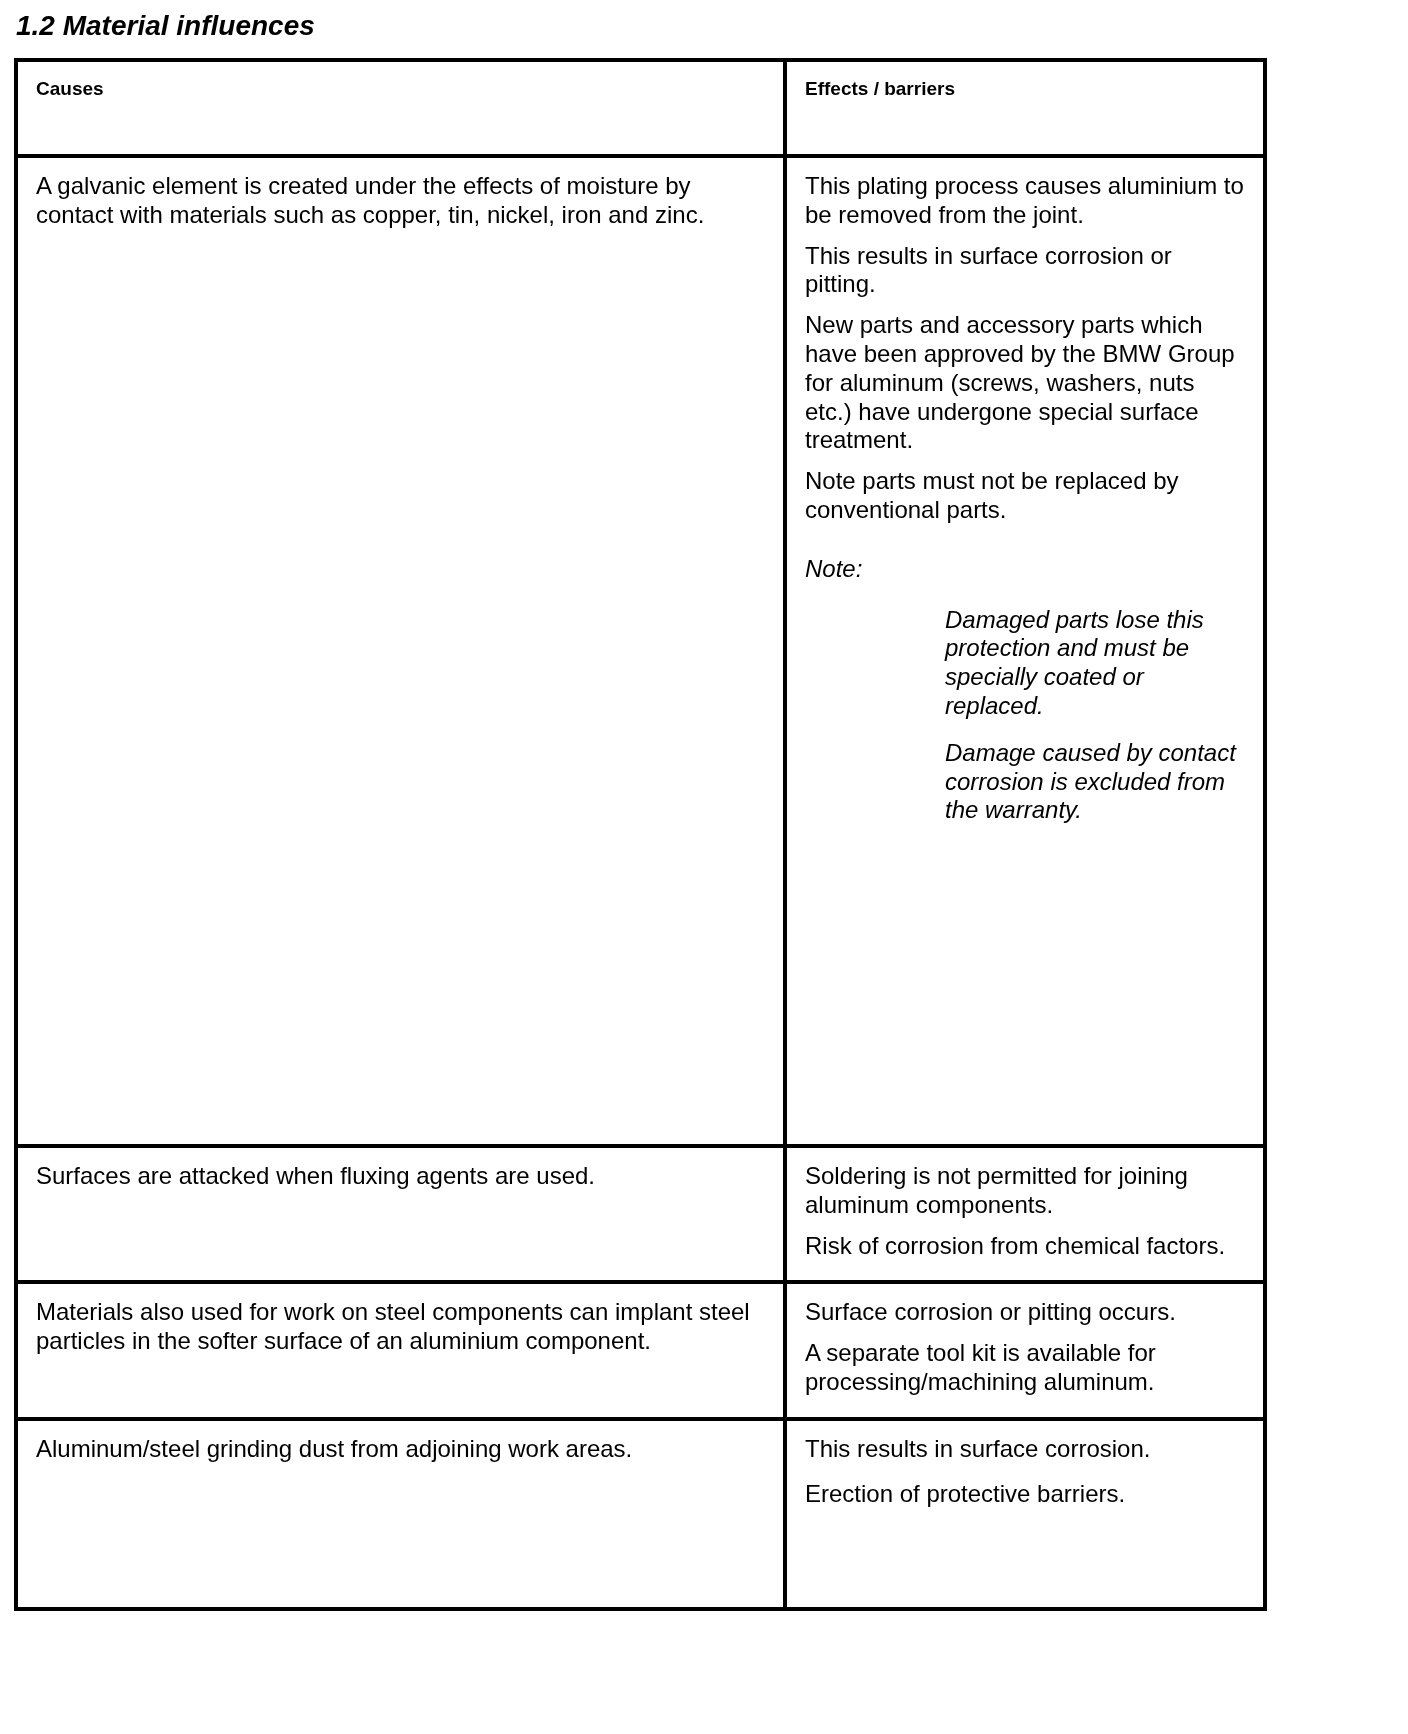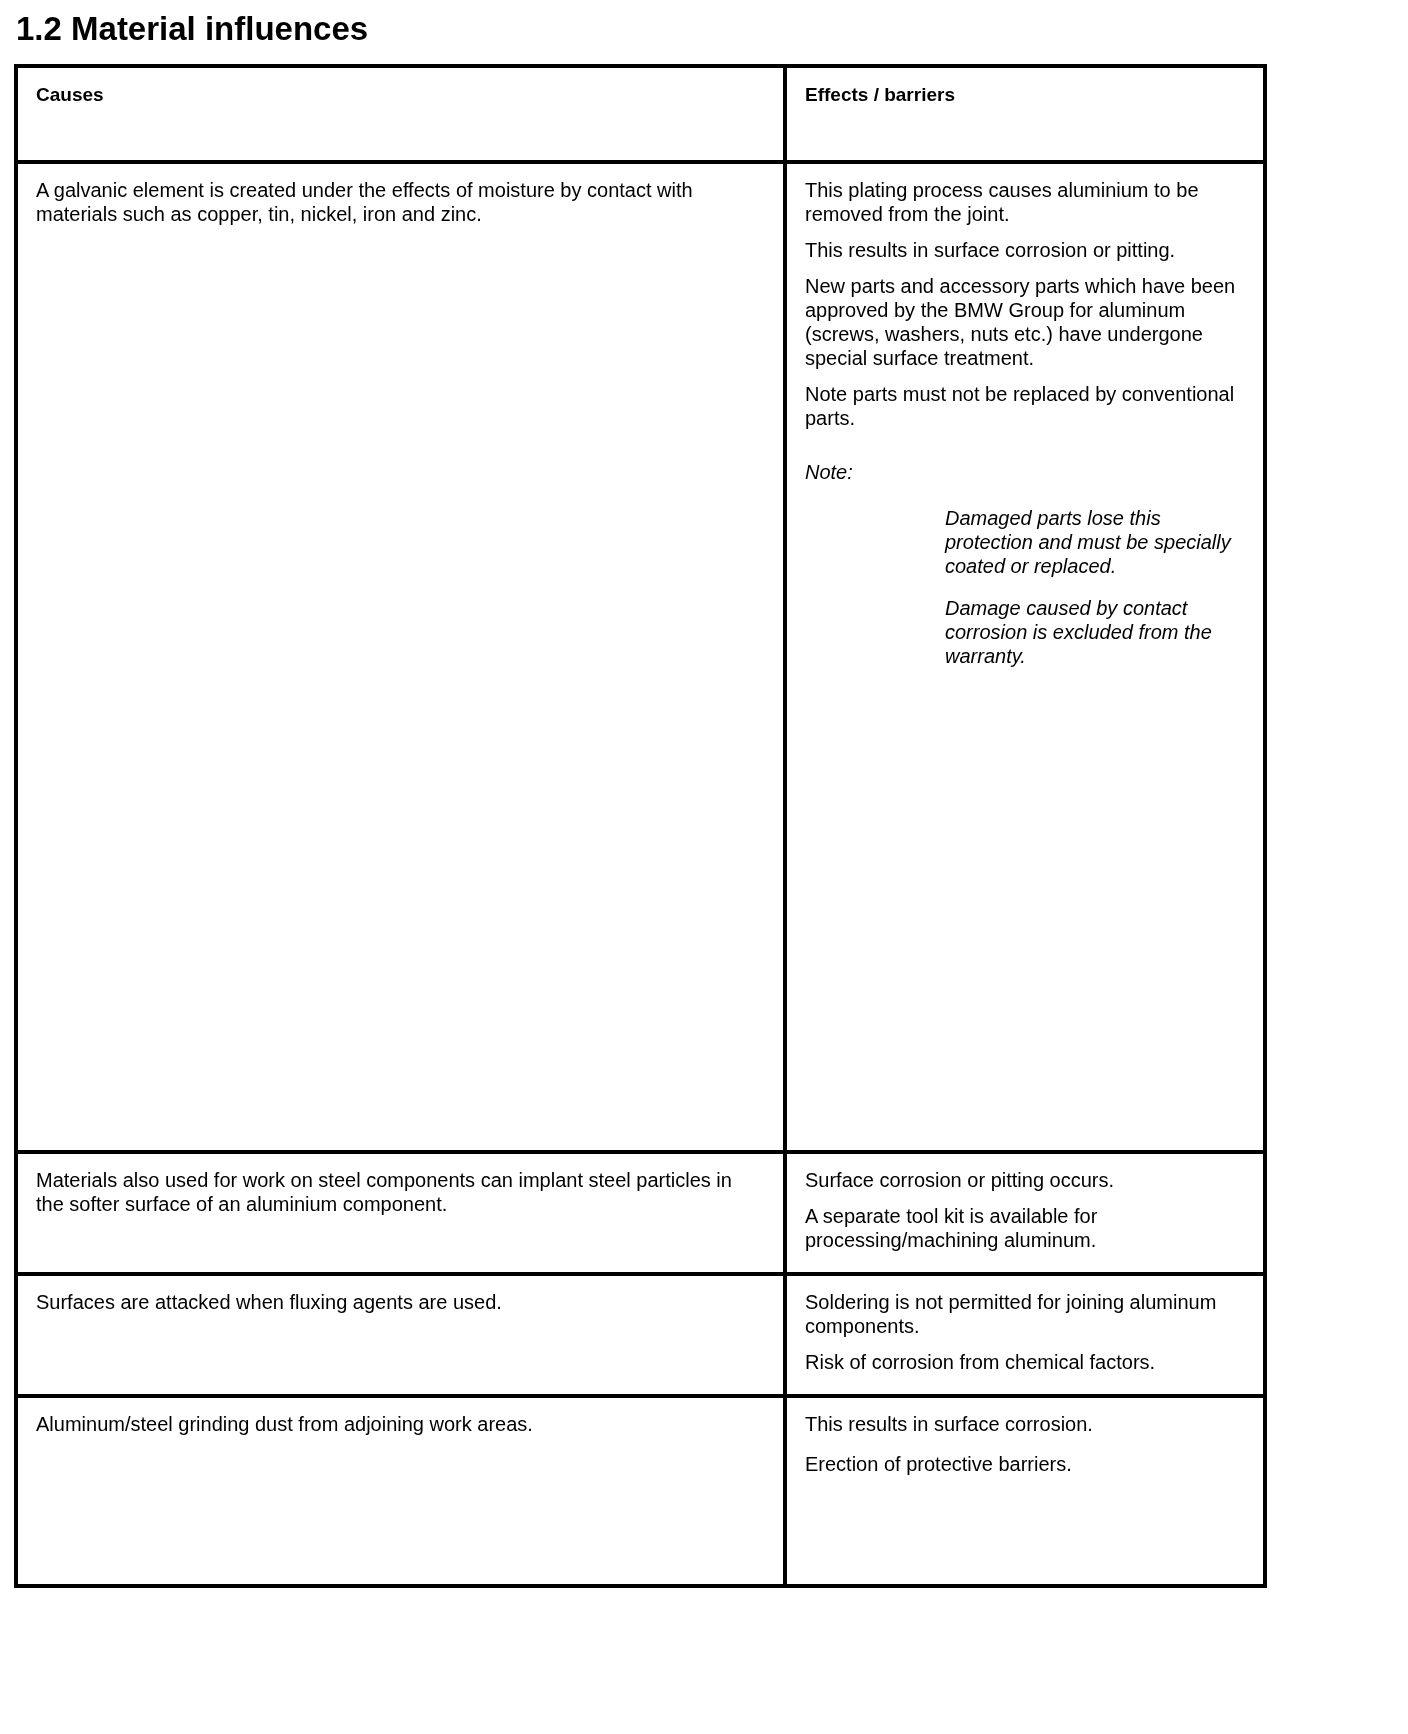--- a/index.html
+++ b/index.html
@@ -10,37 +10,38 @@
     font-family: "Liberation Sans", sans-serif;
   }
   .page {
     width: 1408px;
     min-height: 1734px;
     box-sizing: border-box;
     padding: 8px 0 20px 14px;
     background: #ffffff;
   }
   .page-title {
-    font-size: 33px;
+    font-size: 28px;
     font-weight: bold;
     margin: 2px 0 16px 2px;
     letter-spacing: 0px;
+    font-style: italic;
   }
   table.doc-table {
     border-collapse: collapse;
     table-layout: fixed;
     width: 1249px;
   }
   .doc-table th,
   .doc-table td {
     border: 4px solid #000000;
     vertical-align: top;
     text-align: left;
     padding: 14px 18px 20px 18px;
-    font-size: 20px;
+    font-size: 24px;
     line-height: 1.2;
     box-sizing: border-box;
   }
   .col-causes { width: 769px; }
   .col-effects { width: 480px; }
   .doc-table th {
     font-size: 19px;
     font-weight: bold;
     height: 96px;
     padding-top: 16px;
@@ -90,34 +91,34 @@
             <p class="para">This results in surface corrosion or pitting.</p>
             <p class="para">New parts and accessory parts which have been approved by the BMW Group for aluminum (screws, washers, nuts etc.) have undergone special surface treatment.</p>
             <p class="para">Note parts must not be replaced by conventional parts.</p>
             <p class="note-label">Note:</p>
             <p class="note-item">Damaged parts lose this protection and must be specially coated or replaced.</p>
             <p class="note-item">Damage caused by contact corrosion is excluded from the warranty.</p>
           </td>
         </tr>
         <tr>
           <td class="causes-cell">
+            <p class="para">Surfaces are attacked when fluxing agents are used.</p>
+          </td>
+          <td class="effects-cell">
+            <p class="para">Soldering is not permitted for joining aluminum components.</p>
+            <p class="para">Risk of corrosion from chemical factors.</p>
+          </td>
+        </tr>
+        <tr>
+          <td class="causes-cell">
             <p class="para">Materials also used for work on steel components can implant steel particles in the softer surface of an aluminium component.</p>
           </td>
           <td class="effects-cell">
             <p class="para">Surface corrosion or pitting occurs.</p>
             <p class="para">A separate tool kit is available for processing/machining aluminum.</p>
-          </td>
-        </tr>
-        <tr>
-          <td class="causes-cell">
-            <p class="para">Surfaces are attacked when fluxing agents are used.</p>
-          </td>
-          <td class="effects-cell">
-            <p class="para">Soldering is not permitted for joining aluminum components.</p>
-            <p class="para">Risk of corrosion from chemical factors.</p>
           </td>
         </tr>
         <tr class="row-last">
           <td class="causes-cell">
             <p class="para">Aluminum/steel grinding dust from adjoining work areas.</p>
           </td>
           <td class="effects-cell">
             <p class="para">This results in surface corrosion.</p>
             <p class="para">Erection of protective barriers.</p>
           </td>

